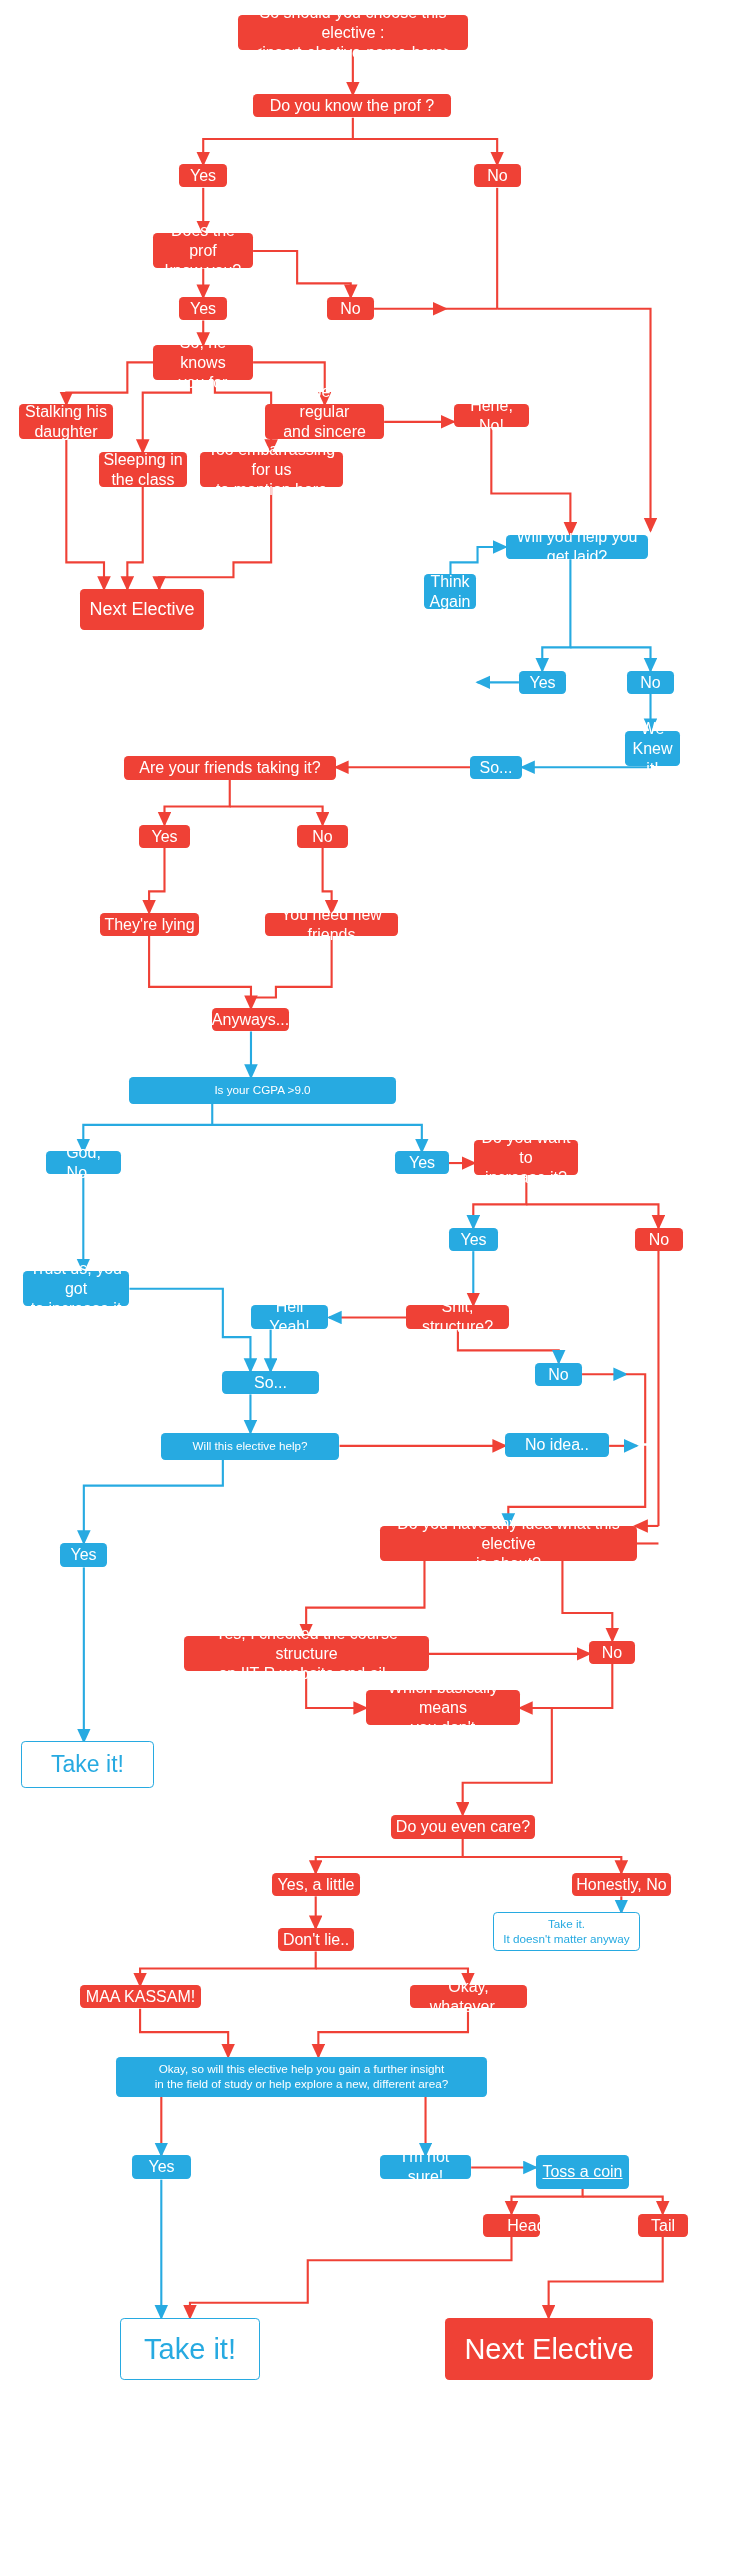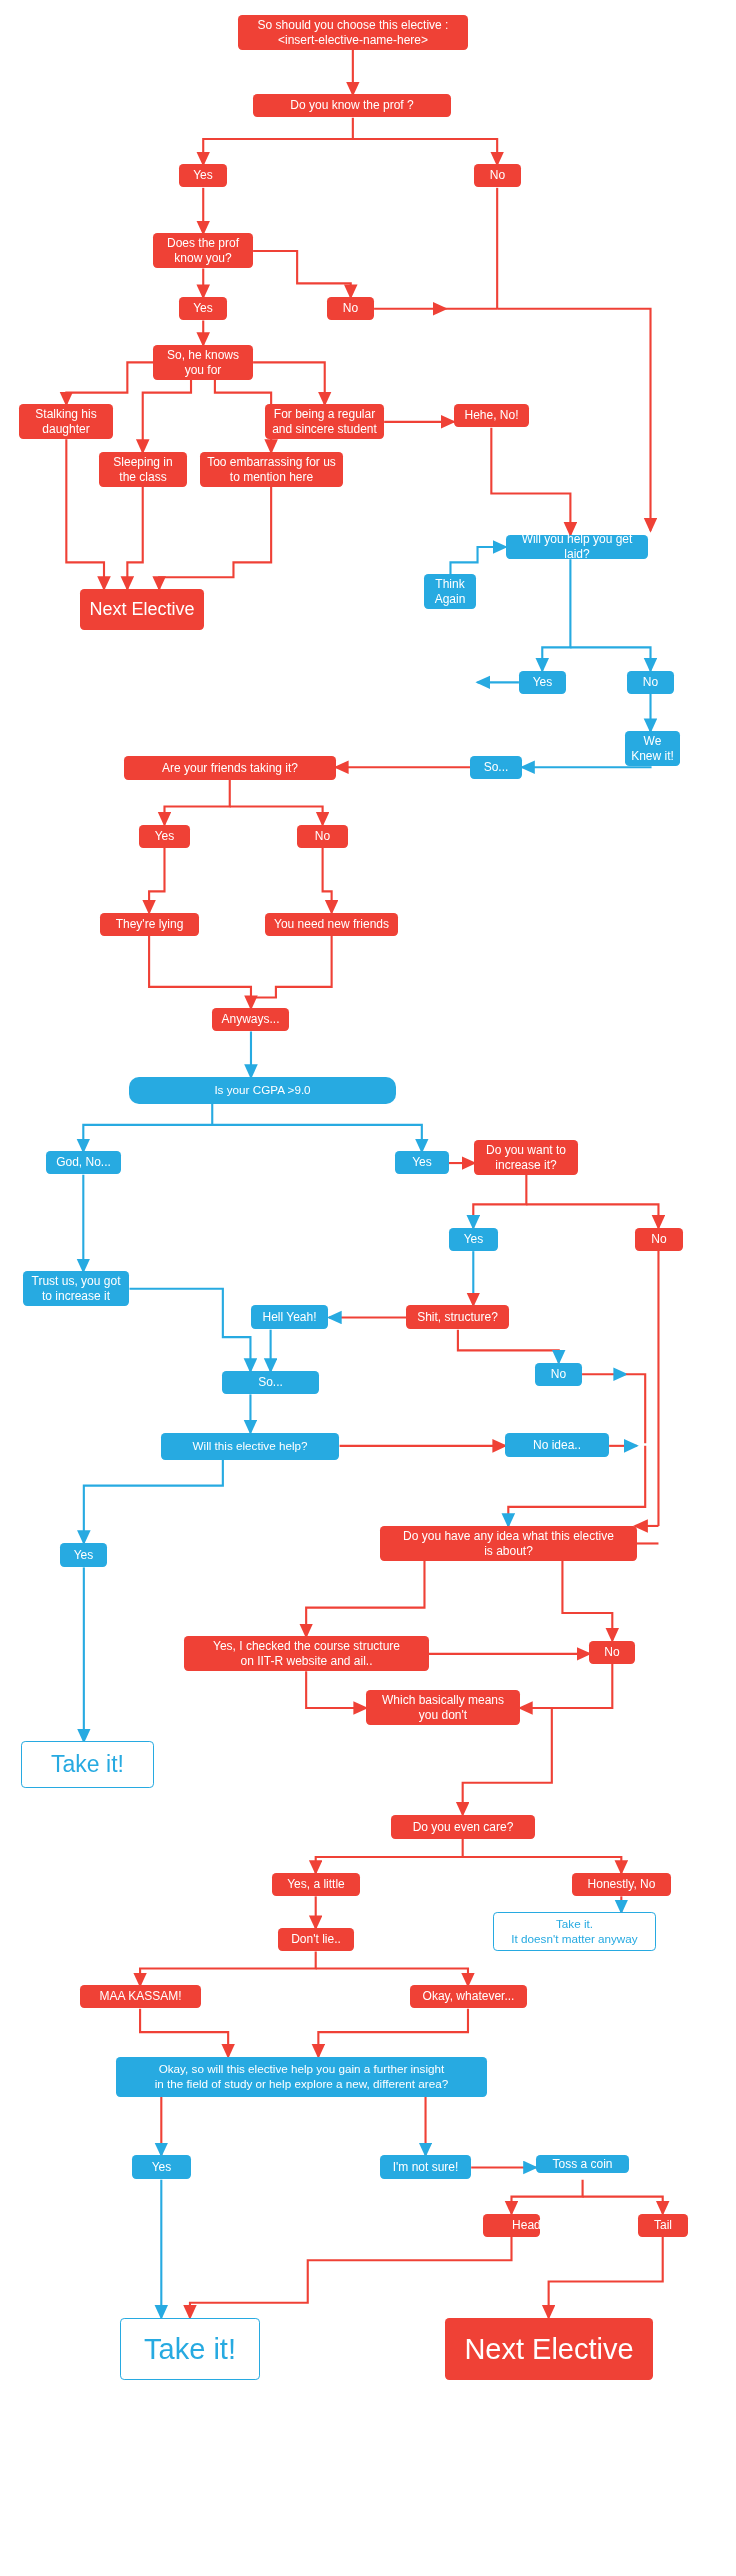--- a/index.html
+++ b/index.html
@@ -36,21 +36,21 @@
     padding: 2.1px 4.2px;
     white-space: pre-line;
   }
   .red   { background: #ef4136; }
   .blue  { background: #27aae1; }
   .outline {
     background: #ffffff;
     border: 1.1px solid #27aae1;
     color: #27aae1;
   }
-  .t-sm  { font-size: 12px; }
+  .t-sm  { font-size: 16px; }
   .t-md  { font-size: 11.7px; }
   .t-lg  { font-size: 18px; }
   .t-xl  { font-size: 23px; }
   .t-xxl { font-size: 29px; }
 </style>
 </head>
 <body>
 
 <div id="canvas">
 
@@ -223,21 +223,21 @@
       <div class="node blue t-sm" style="left: 627px; top: 671px; width: 47px; height: 23px;">No</div>
       <div class="node blue t-sm" style="left: 625px; top: 731px; width: 55px; height: 35px;">We
 Knew it!</div>
       <div class="node red t-sm" style="left: 124px; top: 756px; width: 212px; height: 24.4px;">Are your friends taking it?</div>
       <div class="node blue t-sm" style="left: 470px; top: 756px; width: 52px; height: 23px;">So...</div>
       <div class="node red t-sm" style="left: 139px; top: 825px; width: 51px; height: 23px;">Yes</div>
       <div class="node red t-sm" style="left: 297px; top: 825px; width: 51px; height: 23px;">No</div>
       <div class="node red t-sm" style="left: 100px; top: 913px; width: 99px; height: 23px;">They're lying</div>
       <div class="node red t-sm" style="left: 265px; top: 913px; width: 133px; height: 23px;">You need new friends</div>
       <div class="node red t-sm" style="left: 212px; top: 1008px; width: 77px; height: 23px;">Anyways...</div>
-      <div class="node blue t-md" style="left: 129px; top: 1077px; width: 267px; height: 26.5px; border-radius: 10px;">Is your CGPA &gt;9.0</div>
+      <div class="node blue t-md" style="left: 129px; top: 1077px; width: 267px; height: 26.5px;">Is your CGPA &gt;9.0</div>
       <div class="node blue t-sm" style="left: 46px; top: 1151px; width: 75px; height: 23px;">God, No...</div>
       <div class="node blue t-sm" style="left: 395px; top: 1151px; width: 54px; height: 23px;">Yes</div>
       <div class="node red t-sm" style="left: 474px; top: 1140px; width: 104px; height: 35px;">Do you want to
 increase it?</div>
       <div class="node blue t-sm" style="left: 449px; top: 1228px; width: 49px; height: 23px;">Yes</div>
       <div class="node red t-sm" style="left: 635px; top: 1228px; width: 48px; height: 23px;">No</div>
       <div class="node blue t-sm" style="left: 23px; top: 1271px; width: 106px; height: 35px;">Trust us, you got
 to increase it</div>
       <div class="node blue t-sm" style="left: 251px; top: 1305px; width: 77px; height: 24.4px;">Hell Yeah!</div>
       <div class="node red t-sm" style="left: 406px; top: 1305px; width: 103px; height: 24.4px;">Shit, structure?</div>
@@ -251,28 +251,28 @@
       <div class="node red t-sm" style="left: 184px; top: 1636px; width: 245px; height: 35px;">Yes, I checked the course structure
 on IIT-R website and ail..</div>
       <div class="node red t-sm" style="left: 589px; top: 1641px; width: 46px; height: 23px;">No</div>
       <div class="node red t-sm" style="left: 366px; top: 1690px; width: 154px; height: 35px;">Which basically means
 you don't</div>
       <div class="node outline t-xl" style="left: 21px; top: 1741px; width: 133px; height: 47px;">Take it!</div>
       <div class="node red t-sm" style="left: 391px; top: 1815px; width: 144px; height: 24.4px; text-align: right;">Do you even care?</div>
       <div class="node red t-sm" style="left: 272px; top: 1873px; width: 88px; height: 23px;">Yes, a little</div>
       <div class="node red t-sm" style="left: 572px; top: 1873px; width: 99px; height: 23px;">Honestly, No</div>
       <div class="node red t-sm" style="left: 278px; top: 1928px; width: 76px; height: 23px;">Don't lie..</div>
-      <div class="node outline t-md" style="left: 493px; top: 1912px; width: 163px; height: 39px;">Take it.
+      <div class="node outline t-md" style="left: 493px; top: 1912px; width: 147px; height: 39px;">Take it.
 It doesn't matter anyway</div>
       <div class="node red t-sm" style="left: 80px; top: 1985px; width: 121px; height: 23px;">MAA KASSAM!</div>
       <div class="node red t-sm" style="left: 410px; top: 1985px; width: 117px; height: 23px;">Okay, whatever...</div>
       <div class="node blue t-md" style="left: 116px; top: 2057px; width: 371px; height: 40px;">Okay, so will this elective help you gain a further insight
 in the field of study or help explore a new,  different area?</div>
       <div class="node blue t-sm" style="left: 132px; top: 2155px; width: 59px; height: 24.4px;">Yes</div>
       <div class="node blue t-sm" style="left: 380px; top: 2155px; width: 91px; height: 24.4px;">I'm not sure!</div>
-      <div class="node blue t-sm" style="left: 536px; top: 2155px; width: 93px; height: 18px;">Toss a coin</div>
+      <div class="node blue t-sm" style="left: 536px; top: 2155px; width: 93px; height: 34px; text-decoration: underline;">Toss a coin</div>
       <div class="node red t-sm" style="left: 483px; top: 2214px; width: 57px; height: 23px; padding-left: 34px;">Head</div>
       <div class="node red t-sm" style="left: 638px; top: 2214px; width: 50px; height: 23px;">Tail</div>
       <div class="node outline t-xxl" style="left: 120px; top: 2318px; width: 140px; height: 62px;">Take it!</div>
       <div class="node red t-xxl" style="left: 445px; top: 2318px; width: 208px; height: 62px;">Next Elective</div>
     </div>
 </div>
 
 
 </body></html>

